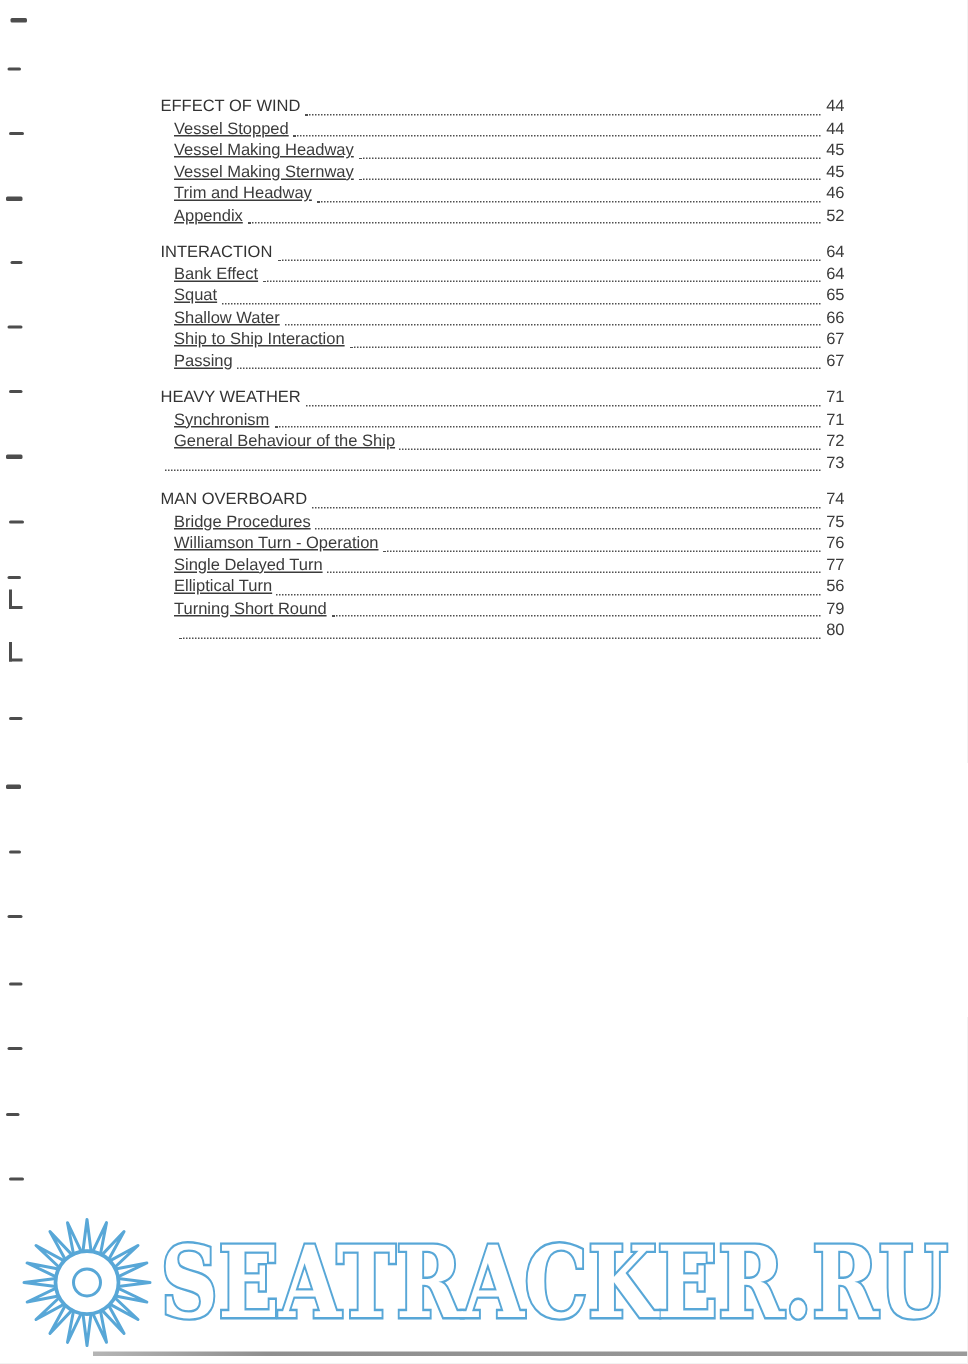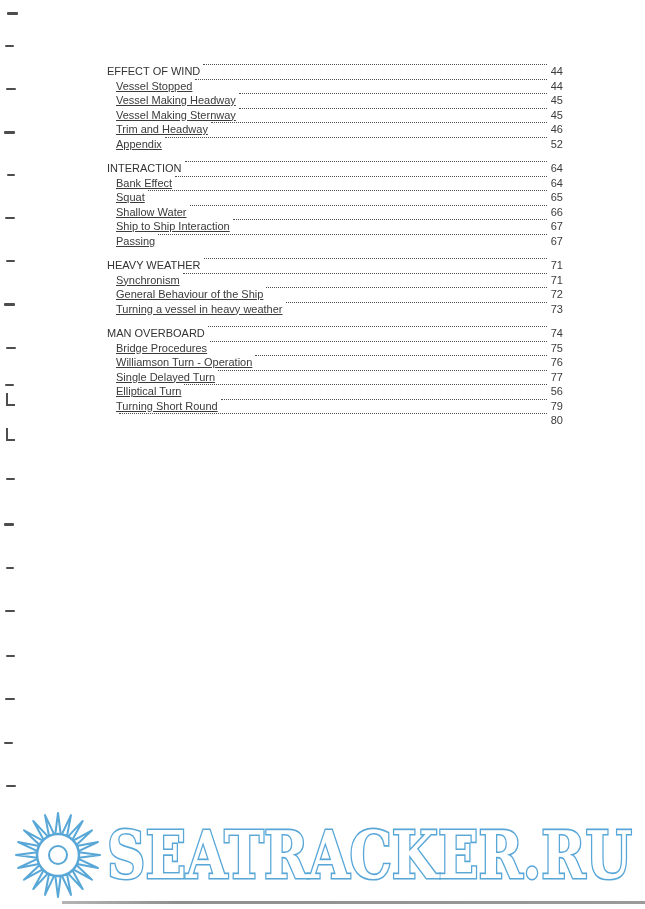--- a/index.html
+++ b/index.html
@@ -17,21 +17,21 @@
     position:absolute;
     left:107px; top:64px;
     width:456px;
     font-size:11px;
     line-height:14.5px;
   }
   .toc-section{margin-top:10px;}
   .toc-section:first-child{margin-top:0;}
   .toc-row{
     display:flex;
-    align-items:flex-start;
+    align-items:flex-end;
     height:14.5px;
     white-space:nowrap;
   }
   .toc-row .label{flex:0 0 auto;}
   .toc-row.item .label{padding-left:9px;text-decoration:underline;}
   .toc-row .leader{
     flex:1 1 auto;
     border-bottom:1px dotted #4f4f4f;
     margin:0 2px 2px 3px;
     min-width:10px;
@@ -176,21 +176,20 @@
           <span class="label">Synchronism</span>
           <span class="leader"></span>
           <span class="page-num">71</span>
         </div>
         <div class="toc-row item">
           <span class="label">General Behaviour of the Ship</span>
           <span class="leader"></span>
           <span class="page-num">72</span>
         </div>
         <div class="toc-row item">
-          <span class="label">Turning a vessel in heavy weather</span>
           <span class="leader"></span>
           <span class="page-num">73</span>
         </div>
       </div>
       <div class="toc-section">
         <div class="toc-row toc-heading">
           <span class="label">MAN OVERBOARD</span>
           <span class="leader"></span>
           <span class="page-num">74</span>
         </div>

